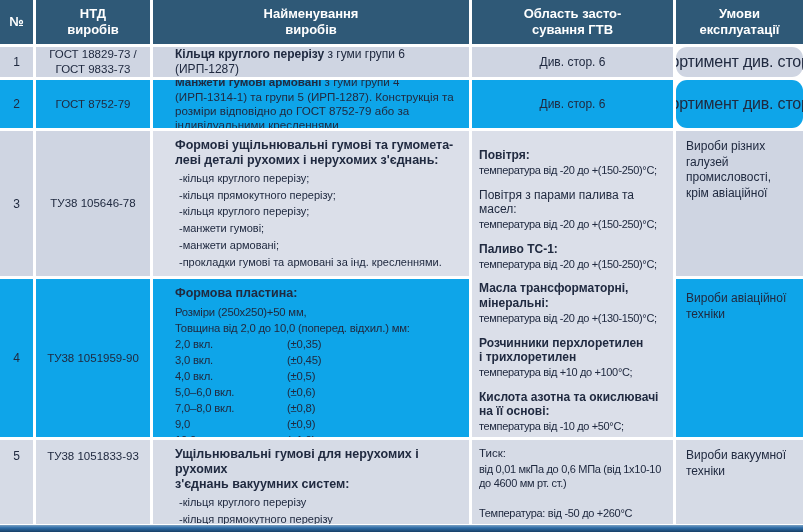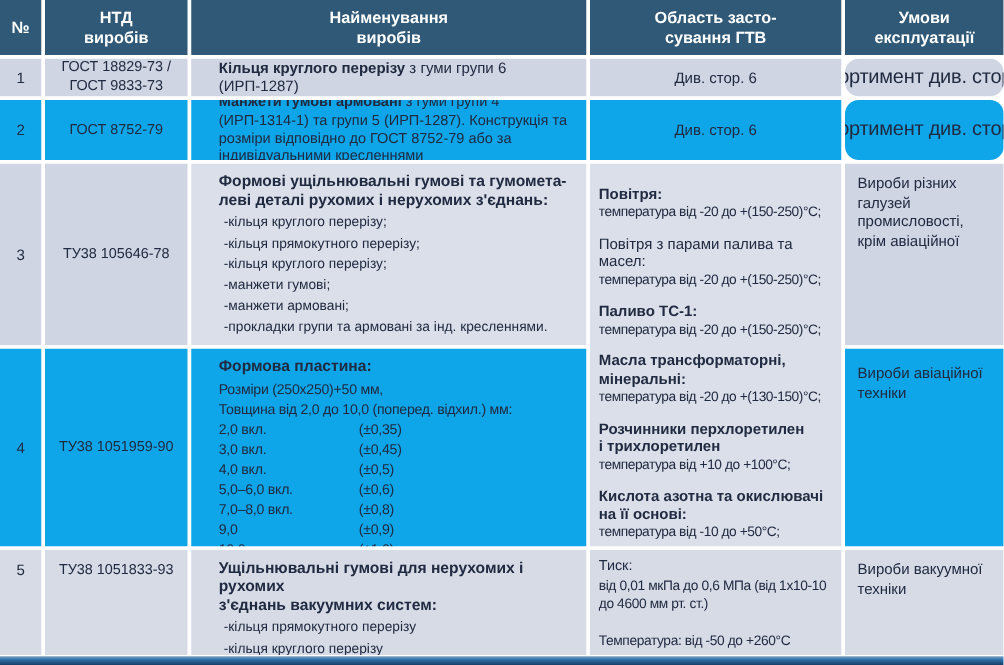--- a/index.html
+++ b/index.html
@@ -99,21 +99,21 @@
     <div class="cell dark center ntd">ТУ38 105646-78</div>
     <div class="cell mid name" style="padding-top:7px;">
       <div class="name-heading">Формові ущільнювальні гумові та гумомета-
 леві деталі рухомих і нерухомих з'єднань:</div>
       <div class="list">
         <div>-кільця круглого перерізу;</div>
         <div>-кільця прямокутного перерізу;</div>
         <div>-кільця круглого перерізу;</div>
         <div>-манжети гумові;</div>
         <div>-манжети армовані;</div>
-        <div>-прокладки групи та армовані за інд. кресленнями.</div>
+        <div>-прокладки гумові та армовані за інд. кресленнями.</div>
       </div>
     </div>
 
     <div class="cell mid condcell" style="grid-column:4;grid-row:4 / 6;">
       <div class="cg">
         <div class="ch">Повітря:</div>
         <div class="ct">температура від -20 до +(150-250)°С;</div>
       </div>
       <div class="cg regular">
         <div class="ch">Повітря з парами палива та масел:</div>
@@ -181,22 +181,22 @@
     </div>
     <div class="cell light areacell" style="padding-top:12px;">Вироби авіаційної
 техніки</div>
 
     <div class="cell mid2 topcell num">5</div>
     <div class="cell mid2 topcell ntd">ТУ38 1051833-93</div>
     <div class="cell mid2 name" style="padding-top:7px;">
       <div class="name-heading">Ущільнювальні гумові для нерухомих і рухомих
 з'єднань вакуумних систем:</div>
       <div class="list">
+        <div>-кільця круглого перерізу</div>
         <div>-кільця прямокутного перерізу</div>
-        <div>-кільця круглого перерізу</div>
         <div>-кільця фігурної конфігурації</div>
       </div>
     </div>
     <div class="cell mid2 cond5">
       <div>Тиск:</div>
       <div class="cv">від 0,01 мкПа до 0,6 МПа (від 1x10-10
 до 4600 мм рт. ст.)</div>
       <div class="ctmp">Температура: від -50 до +260°С</div>
     </div>
     <div class="cell mid2 areacell">Вироби вакуумної

